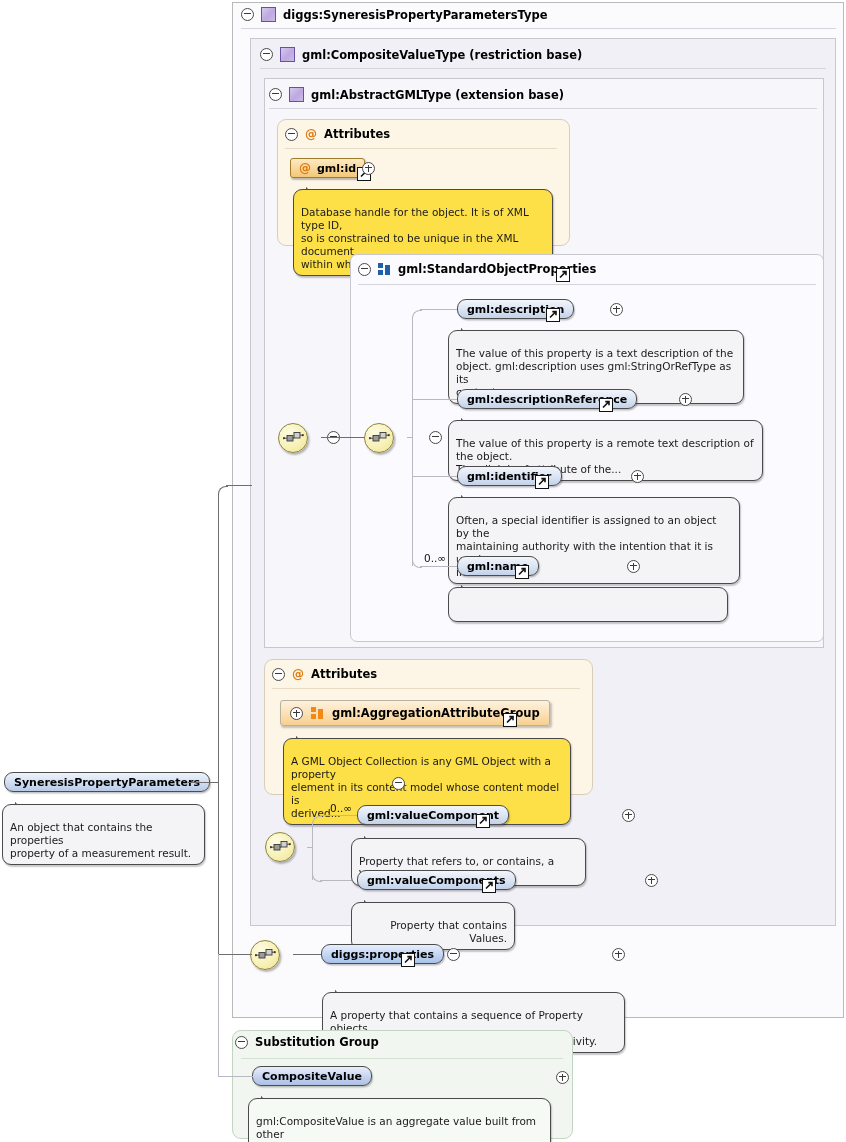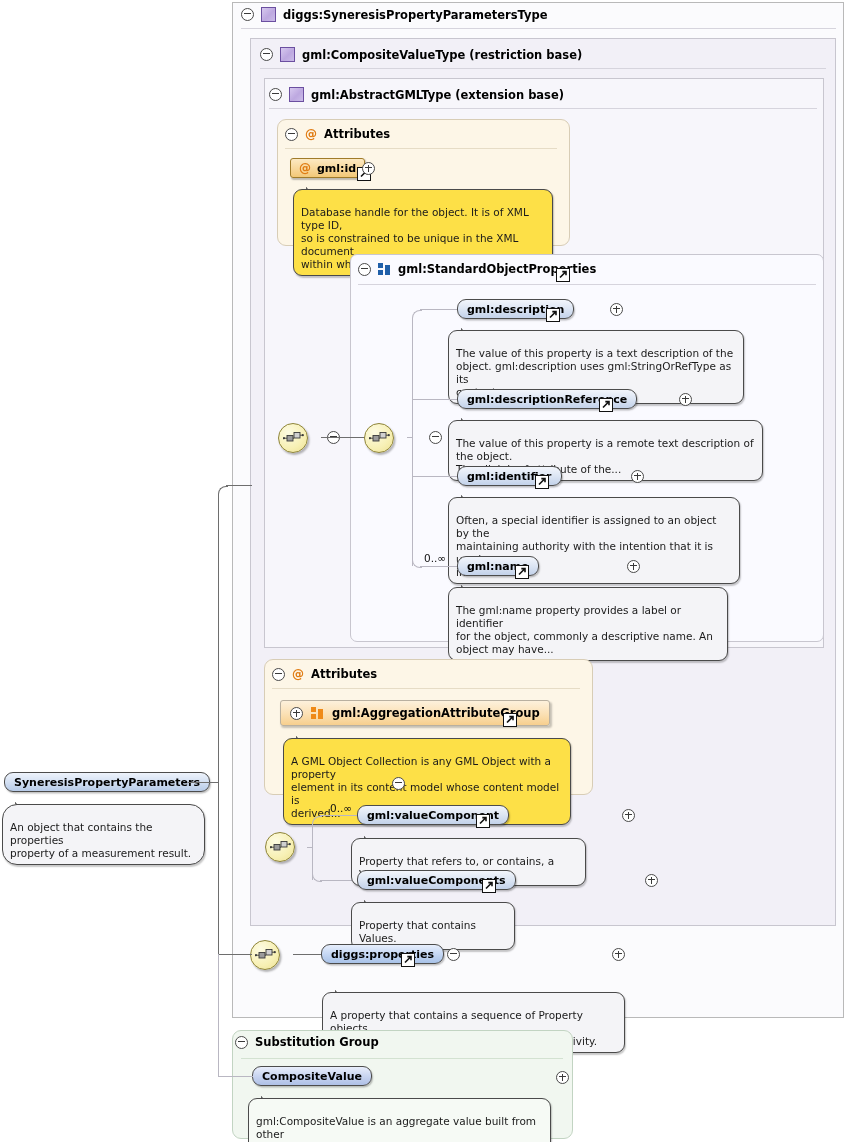--- a/index.html
+++ b/index.html
@@ -257,23 +257,21 @@
 <span class="card" style="left:424px;top:552px;">0..∞</span>
 <div class="pill" style="left:457px;top:556px;">
   <span>gml:name</span>
 </div>
 <svg class="extsvg" style="left:515px;top:565px;" width="14" height="14" viewBox="0 0 14 14">
   <rect x="0.5" y="0.5" width="13" height="13" fill="#fff" stroke="#111"></rect>
   <path d="M4 9.5 L9.5 4 M6.3 3.6 L10 3.6 L10 7.3" stroke="#111" stroke-width="1.6" fill="none"></path>
 </svg>
 <span class="pm plus abs" style="left:528px;top:560px;"></span>
 <div class="doc" style="left:448px;top:587px;width:280px;">
-  <span class="tip"></span><span>The gml:name property provides a label or identifier
-for the object, commonly a descriptive name. An
-object may have...</span>
+  <span class="tip"></span>
 </div>
 
 
 <div class="panel panel-attr" style="left:264px;top:659px;width:329px;height:136px;"></div>
 <div class="panel-hdr" style="left:272px;top:667px;">
   <span class="pm"></span>
   <span class="ico-at">@</span>
   <span>Attributes</span>
 </div>
 <div class="hdr-rule attr" style="left:272px;top:688px;width:308px;"></div>
@@ -331,21 +329,21 @@
 </div>
 
 <div class="pill" style="left:357px;top:870px;">
   <span>gml:valueComponents</span>
 </div>
 <svg class="extsvg" style="left:482px;top:879px;" width="14" height="14" viewBox="0 0 14 14">
   <rect x="0.5" y="0.5" width="13" height="13" fill="#fff" stroke="#111"></rect>
   <path d="M4 9.5 L9.5 4 M6.3 3.6 L10 3.6 L10 7.3" stroke="#111" stroke-width="1.6" fill="none"></path>
 </svg>
 <span class="pm plus abs" style="left:496px;top:874px;"></span>
-<div class="doc" style="left:351px;top:902px;width:164px;">
+<div class="doc" style="left:351px;top:902px;width:164px;text-align:right;">
   <span class="tip"></span><span>Property that contains Values.</span>
 </div>
 
 
 <div class="seq" style="left:250px;top:940px;">
   <svg width="21" height="16" viewBox="0 0 21 16">
     <rect x="4" y="5.5" width="6" height="5.5" fill="#9b9b9b" stroke="#3a3a3a" stroke-width="0.9"></rect>
     <rect x="11" y="2.5" width="6" height="5.5" fill="#d0d0d0" stroke="#3a3a3a" stroke-width="0.9"></rect>
     <path d="M0.6 8.2 H4 M10 8.2 H11 M17 5.2 H19.6" stroke="#3a3a3a" stroke-width="0.9" fill="none"></path>
     <circle cx="19.8" cy="5.2" r="1.1" fill="#3a3a3a"></circle>
@@ -383,21 +381,21 @@
 <div class="doc green" style="left:248px;top:1098px;width:303px;">
   <span class="tip"></span><span>gml:CompositeValue is an aggregate value built from other
 values . It contains zero or an arbitrary number of...</span>
 </div>
 
 
 <div class="pill root" style="left:4px;top:772px;">
   <span>SyneresisPropertyParameters</span>
 </div>
 <span class="pm abs" style="left:177px;top:777px;"></span>
-<div class="doc" style="left:2px;top:804px;width:203px;border-radius:15px;">
+<div class="doc" style="left:2px;top:804px;width:203px;">
   <span class="tip"></span><span>An object that contains the properties
 property of a measurement result.</span>
 </div>
 
 
 <div class="ln lnh" style="left:188px;top:782px;width:30px;"></div>
 <div class="ln lnv" style="left:218px;top:494px;width:1px;height:460px;"></div>
 <div class="corner c-tl" style="left:218px;top:486px;"></div>
 <div class="ln lnh" style="left:226px;top:485px;width:26px;"></div>
 <div class="ln lnh" style="left:218px;top:954px;width:34px;"></div>

